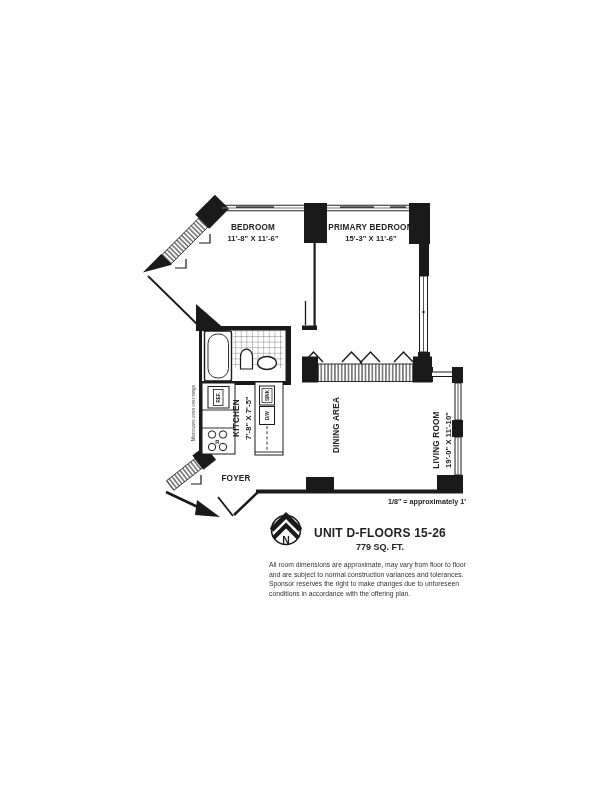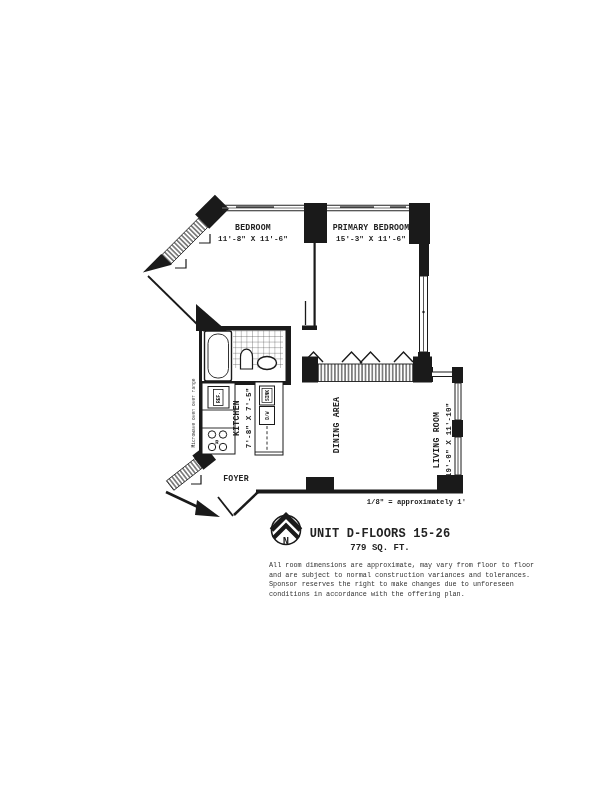--- a/index.html
+++ b/index.html
@@ -1,20 +1,20 @@
 <!DOCTYPE html>
 <html><head>
 <meta charset="utf-8">
 <style>
   html,body{margin:0;padding:0;background:#ffffff;}
   .page{
     position:relative;
     width:612px;height:792px;
     background:#ffffff;
-    font-family:Liberation Mono, monospace;
+    font-family:Liberation Sans, sans-serif;
     overflow:hidden;
   }
   svg{position:absolute;left:0;top:0;}
   text{fill:#222;}
   .room-name{font-size:8.2px;font-weight:bold;letter-spacing:.2px;}
   .room-dims{font-size:7.6px;font-weight:bold;letter-spacing:.1px;}
   .tiny-label{font-size:4.6px;font-weight:bold;}
   .micro-label{font-size:4.6px;fill:#444;}
   .scale-note{font-size:7.2px;font-weight:bold;}
   .unit-title{font-size:12px;font-weight:bold;letter-spacing:.2px;}

